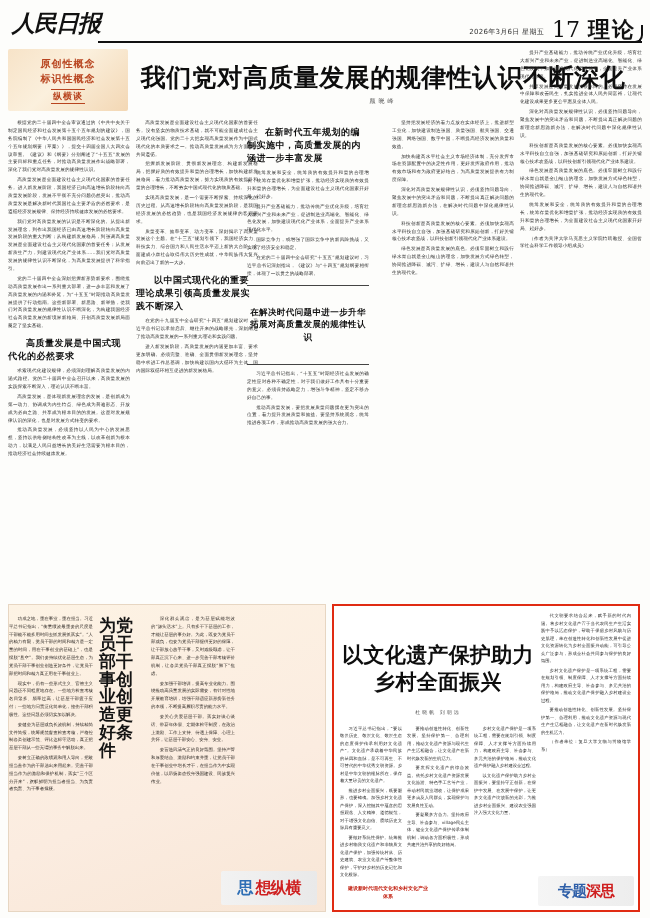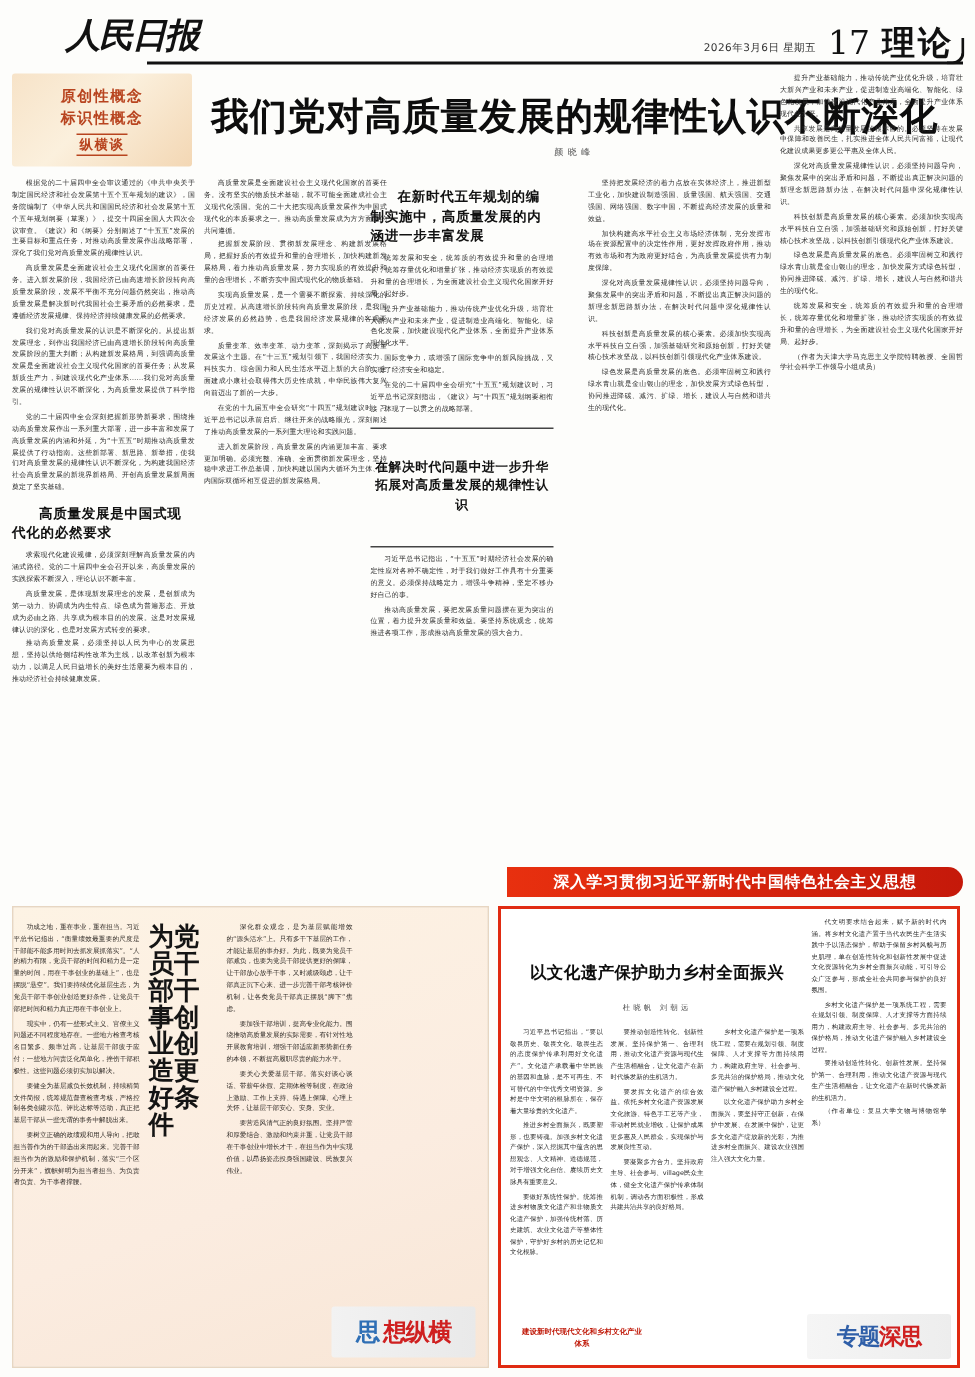--- a/index.html
+++ b/index.html
@@ -8,21 +8,21 @@
     font-family:"DejaVu Sans","Liberation Sans",sans-serif;
     color:#1a1a1a;
   }
   .page{position:relative;width:650px;height:918px;box-sizing:border-box;padding:0 8px;}
 
   
   .masthead{position:relative;height:44px;display:flex;align-items:flex-end;justify-content:space-between;}
   .logo{
     font-family:"DejaVu Serif","Liberation Serif",serif;
     font-size:23px;font-weight:700;font-style:italic;letter-spacing:-1px;
-    padding-left:4px;padding-bottom:5px;color:#111;margin-left:32px;
+    padding-left:4px;padding-bottom:5px;color:#111;
   }
   .mast-right{display:flex;align-items:flex-end;gap:8px;padding-bottom:3px;padding-right:6px;}
   .mast-date{font-size:7px;color:#333;padding-bottom:4px;letter-spacing:.3px;text-align:right;}
   .mast-page{font-family:"DejaVu Serif","Liberation Serif",serif;font-size:22px;font-weight:400;line-height:1;color:#111;}
   .mast-section{font-size:22px;font-weight:700;line-height:1;color:#111;letter-spacing:2px;margin-top:40px;}
   .mast-rule{position:absolute;left:90px;right:0;bottom:1px;height:2px;background:#111;}
   .mast-rule::after{content:"";position:absolute;right:-1px;bottom:0;width:10px;height:16px;
     border-right:2px solid #111;border-bottom:2px solid #111;border-radius:0 0 8px 0;}
 
   
@@ -94,21 +94,21 @@
   .logo-sx .c1{font-size:16px;font-weight:700;color:#2f6fb5;}
   .logo-sx .c2{font-size:16px;font-weight:700;color:#cf2020;letter-spacing:-1px;}
 
   .br{
     position:relative;width:308px;height:100%;
     border:2px solid #e02b12;box-sizing:border-box;background:#fff;padding:6px 6px;
     display:flex;gap:5px;
   }
   .br-main{width:196px;position:relative;}
   .br-head{
-    font-size:11px;font-weight:700;text-align:center;color:#0d0d0d;
+    font-size:21px;font-weight:700;text-align:center;color:#0d0d0d;
     margin-top:30px;letter-spacing:.3px;line-height:1.3;
   }
   .br-by{text-align:center;font-size:5px;color:#555;margin-top:12px;letter-spacing:2px;}
   .br-cols{display:flex;gap:5px;margin-top:10px;}
   .br-cols .c{width:62px;}
   .br-cols .c p{margin:0 0 2px 0;font-size:4.3px;line-height:1.75;text-align:justify;text-indent:2em;color:#2b2b2b;}
   .br-side{width:90px;}
   .br-side p{margin:0 0 2px 0;font-size:4.3px;line-height:1.75;text-align:justify;text-indent:2em;color:#2b2b2b;}
   .br-note{font-size:4.3px;text-align:center;color:#444;margin-top:4px;}
   .logo-zt{
@@ -160,20 +160,21 @@
         <p>求索现代化建设规律，必须深刻理解高质量发展的内涵式路径。党的二十届四中全会召开以来，高质量发展的实践探索不断深入，理论认识不断丰富。</p>
         <p>高质量发展，是体现新发展理念的发展，是创新成为第一动力、协调成为内生特点、绿色成为普遍形态、开放成为必由之路、共享成为根本目的的发展。这是对发展规律认识的深化，也是对发展方式转变的要求。</p>
         <p>推动高质量发展，必须坚持以人民为中心的发展思想，坚持以供给侧结构性改革为主线，以改革创新为根本动力，以满足人民日益增长的美好生活需要为根本目的，推动经济社会持续健康发展。</p>
       </div>
 
       <div class="col" style="left:128px;top:70px;">
         <p>高质量发展是全面建设社会主义现代化国家的首要任务。没有坚实的物质技术基础，就不可能全面建成社会主义现代化强国。党的二十大把实现高质量发展作为中国式现代化的本质要求之一。推动高质量发展成为方方面面的共同遵循。</p>
         <p>把握新发展阶段、贯彻新发展理念、构建新发展格局，把握好质的有效提升和量的合理增长，加快构建新发展格局，着力推动高质量发展，努力实现质的有效提升和量的合理增长，不断夯实中国式现代化的物质基础。</p>
         <p>实现高质量发展，是一个需要不断探索、持续深化的历史过程。从高速增长阶段转向高质量发展阶段，是我国经济发展的必然趋势，也是我国经济发展规律的客观要求。</p>
         <p>质量变革、效率变革、动力变革，深刻揭示了高质量发展这个主题。在“十三五”规划引领下，我国经济实力、科技实力、综合国力和人民生活水平迈上新的大台阶，全面建成小康社会取得伟大历史性成就，中华民族伟大复兴向前迈出了新的一大步。</p>
+        <div class="sub">以中国式现代化的重要理论成果引领高质量发展实践不断深入</div>
         <p>在党的十九届五中全会研究“十四五”规划建议时，习近平总书记以承前启后、继往开来的战略眼光，深刻阐述了推动高质量发展的一系列重大理论和实践问题。</p>
         <p>进入新发展阶段，高质量发展的内涵更加丰富、要求更加明确。必须完整、准确、全面贯彻新发展理念，坚持稳中求进工作总基调，加快构建以国内大循环为主体、国内国际双循环相互促进的新发展格局。</p>
       </div>
 
       <div class="col" style="left:239px;top:70px;">
         <div class="sub">在新时代五年规划的编制实施中，高质量发展的内涵进一步丰富发展</div>
         <p>统筹发展和安全，统筹质的有效提升和量的合理增长，统筹存量优化和增量扩张，推动经济实现质的有效提升和量的合理增长，为全面建设社会主义现代化国家开好局、起好步。</p>
         <p>提升产业基础能力，推动传统产业优化升级，培育壮大新兴产业和未来产业，促进制造业高端化、智能化、绿色化发展，加快建设现代化产业体系，全面提升产业体系现代化水平。</p>
         <p>国际竞争力，或增强了国际竞争中的新风险挑战，又实现了经济安全和稳定。</p>
         <p>在党的二十届四中全会研究“十五五”规划建议时，习近平总书记深刻指出，《建议》与“十四五”规划纲要相衔接，体现了一以贯之的战略部署。</p>
@@ -196,23 +197,20 @@
         <p>深化对高质量发展规律性认识，必须坚持问题导向，聚焦发展中的突出矛盾和问题，不断提出真正解决问题的新理念新思路新办法，在解决时代问题中深化规律性认识。</p>
         <p>科技创新是高质量发展的核心要素。必须加快实现高水平科技自立自强，加强基础研究和原始创新，打好关键核心技术攻坚战，以科技创新引领现代化产业体系建设。</p>
         <p>绿色发展是高质量发展的底色。必须牢固树立和践行绿水青山就是金山银山的理念，加快发展方式绿色转型，协同推进降碳、减污、扩绿、增长，建设人与自然和谐共生的现代化。</p>
         <p>统筹发展和安全，统筹质的有效提升和量的合理增长，统筹存量优化和增量扩张，推动经济实现质的有效提升和量的合理增长，为全面建设社会主义现代化国家开好局、起好步。</p>
         <p class="tagline">（作者为天津大学马克思主义学院特聘教授、全国哲学社会科学工作领导小组成员）</p>
       </div>
 
     </div>
   </div>
 
-  <div class="redband">
-    <span>深入学习贯彻习近平新时代中国特色社会主义思想</span>
-  </div>
 
   <div class="bottom">
 
     <div class="bl">
       <div class="tcol">
         <p>功成之地，重在事业，重在担当。习近平总书记指出，“衡量绩效最重要的尺度是干部能不能多用时间去抓发展抓落实”。“人的精力有限，党员干部的时间和精力是一定量的时间，用在干事创业的基础上”，也是摆脱“悬空”。我们要持续优化基层生态，为党员干部干事创业创造更好条件，让党员干部把时间和精力真正用在干事创业上。</p>
         <p>现实中，仍有一些形式主义、官僚主义问题还不同程度地存在。一些地方检查考核名目繁多、频率过高，让基层干部疲于应付；一些地方问责泛化简单化，挫伤干部积极性。这些问题必须切实加以解决。</p>
         <p>要健全为基层减负长效机制，持续精简文件简报，统筹规范督查检查考核，严格控制各类创建示范、评比达标等活动，真正把基层干部从一些无谓的事务中解脱出来。</p>
         <p>要树立正确的政绩观和用人导向，把敢担当善作为的干部选出来用起来。完善干部担当作为的激励和保护机制，落实“三个区分开来”，旗帜鲜明为担当者担当、为负责者负责、为干事者撑腰。</p>
       </div>

